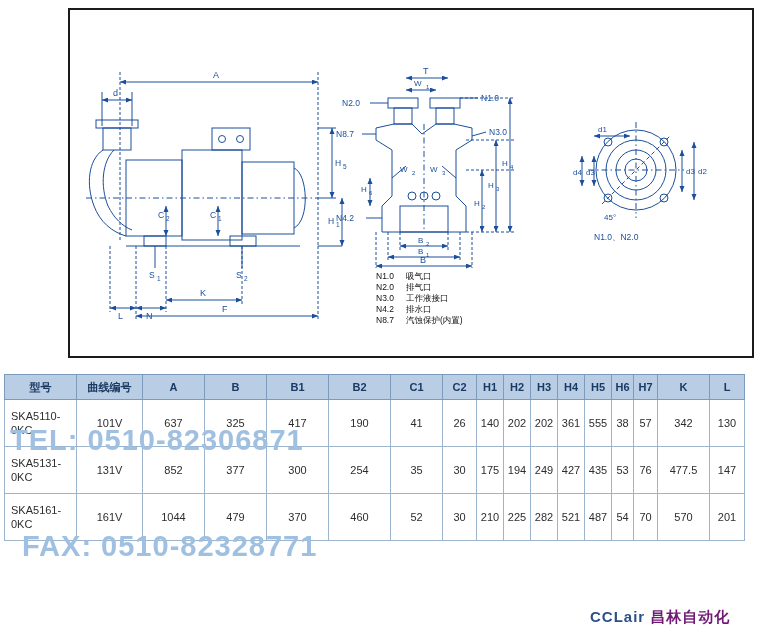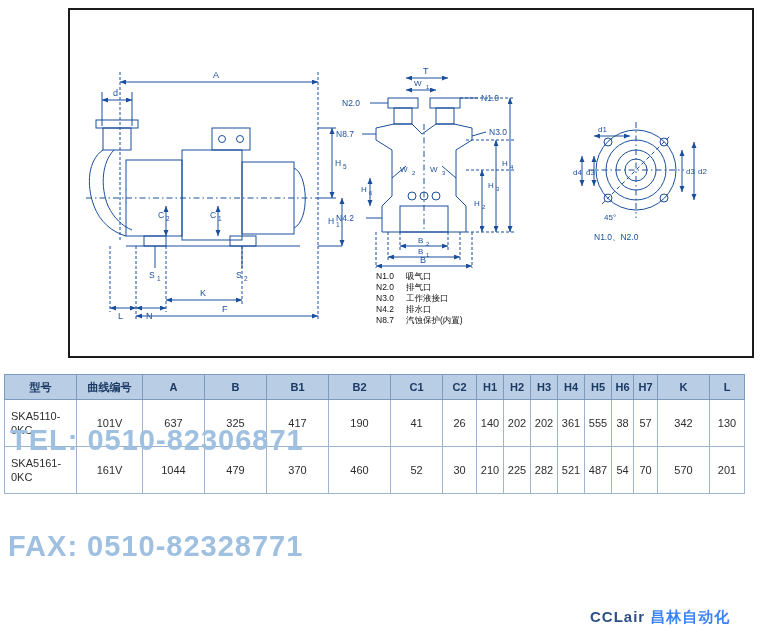--- a/index.html
+++ b/index.html
@@ -36,23 +36,23 @@
   
   .wm{
     position:absolute;left:0;top:0;width:764px;height:644px;pointer-events:none;
   }
   .wm .line{
     position:absolute;color:#9fc0e0;font-size:29px;font-weight:bold;
     letter-spacing:1px;font-family:"Liberation Sans", sans-serif;
     white-space:nowrap;
   }
   .wm .l1{left:10px;top:424px;}
-  .wm .l2{left:8px;top:530px;}
+  .wm .l2{left:22px;top:530px;}
   .wm .l3{left:590px;top:608px;font-size:15px;color:#2b4f86;}
-  .wm .l3 b{color:#3b82f6;}
+  .wm .l3 b{color:#701a75;}
 </style>
 </head>
 <body>
 
 <div id="drawing">
   <svg width="682" height="346" viewBox="0 0 682 346">
     <defs>
       <marker id="ar" markerWidth="7" markerHeight="7" refX="6" refY="2.5" orient="auto">
         <path d="M0,0 L6,2.5 L0,5 z" fill="#1b4f9c"></path>
       </marker>
@@ -298,20 +298,39 @@
         <td>202</td>
         <td>202</td>
         <td>361</td>
         <td>555</td>
         <td>38</td>
         <td>57</td>
         <td>342</td>
         <td>130</td>
       </tr>
       <tr>
+        <td class="model">SKA5131-0KC</td>
+        <td>131V</td>
+        <td>852</td>
+        <td>377</td>
+        <td>300</td>
+        <td>254</td>
+        <td>35</td>
+        <td>30</td>
+        <td>175</td>
+        <td>194</td>
+        <td>249</td>
+        <td>427</td>
+        <td>435</td>
+        <td>53</td>
+        <td>76</td>
+        <td>477.5</td>
+        <td>147</td>
+      </tr>
+      <tr>
         <td class="model">SKA5161-0KC</td>
         <td>161V</td>
         <td>1044</td>
         <td>479</td>
         <td>370</td>
         <td>460</td>
         <td>52</td>
         <td>30</td>
         <td>210</td>
         <td>225</td>

